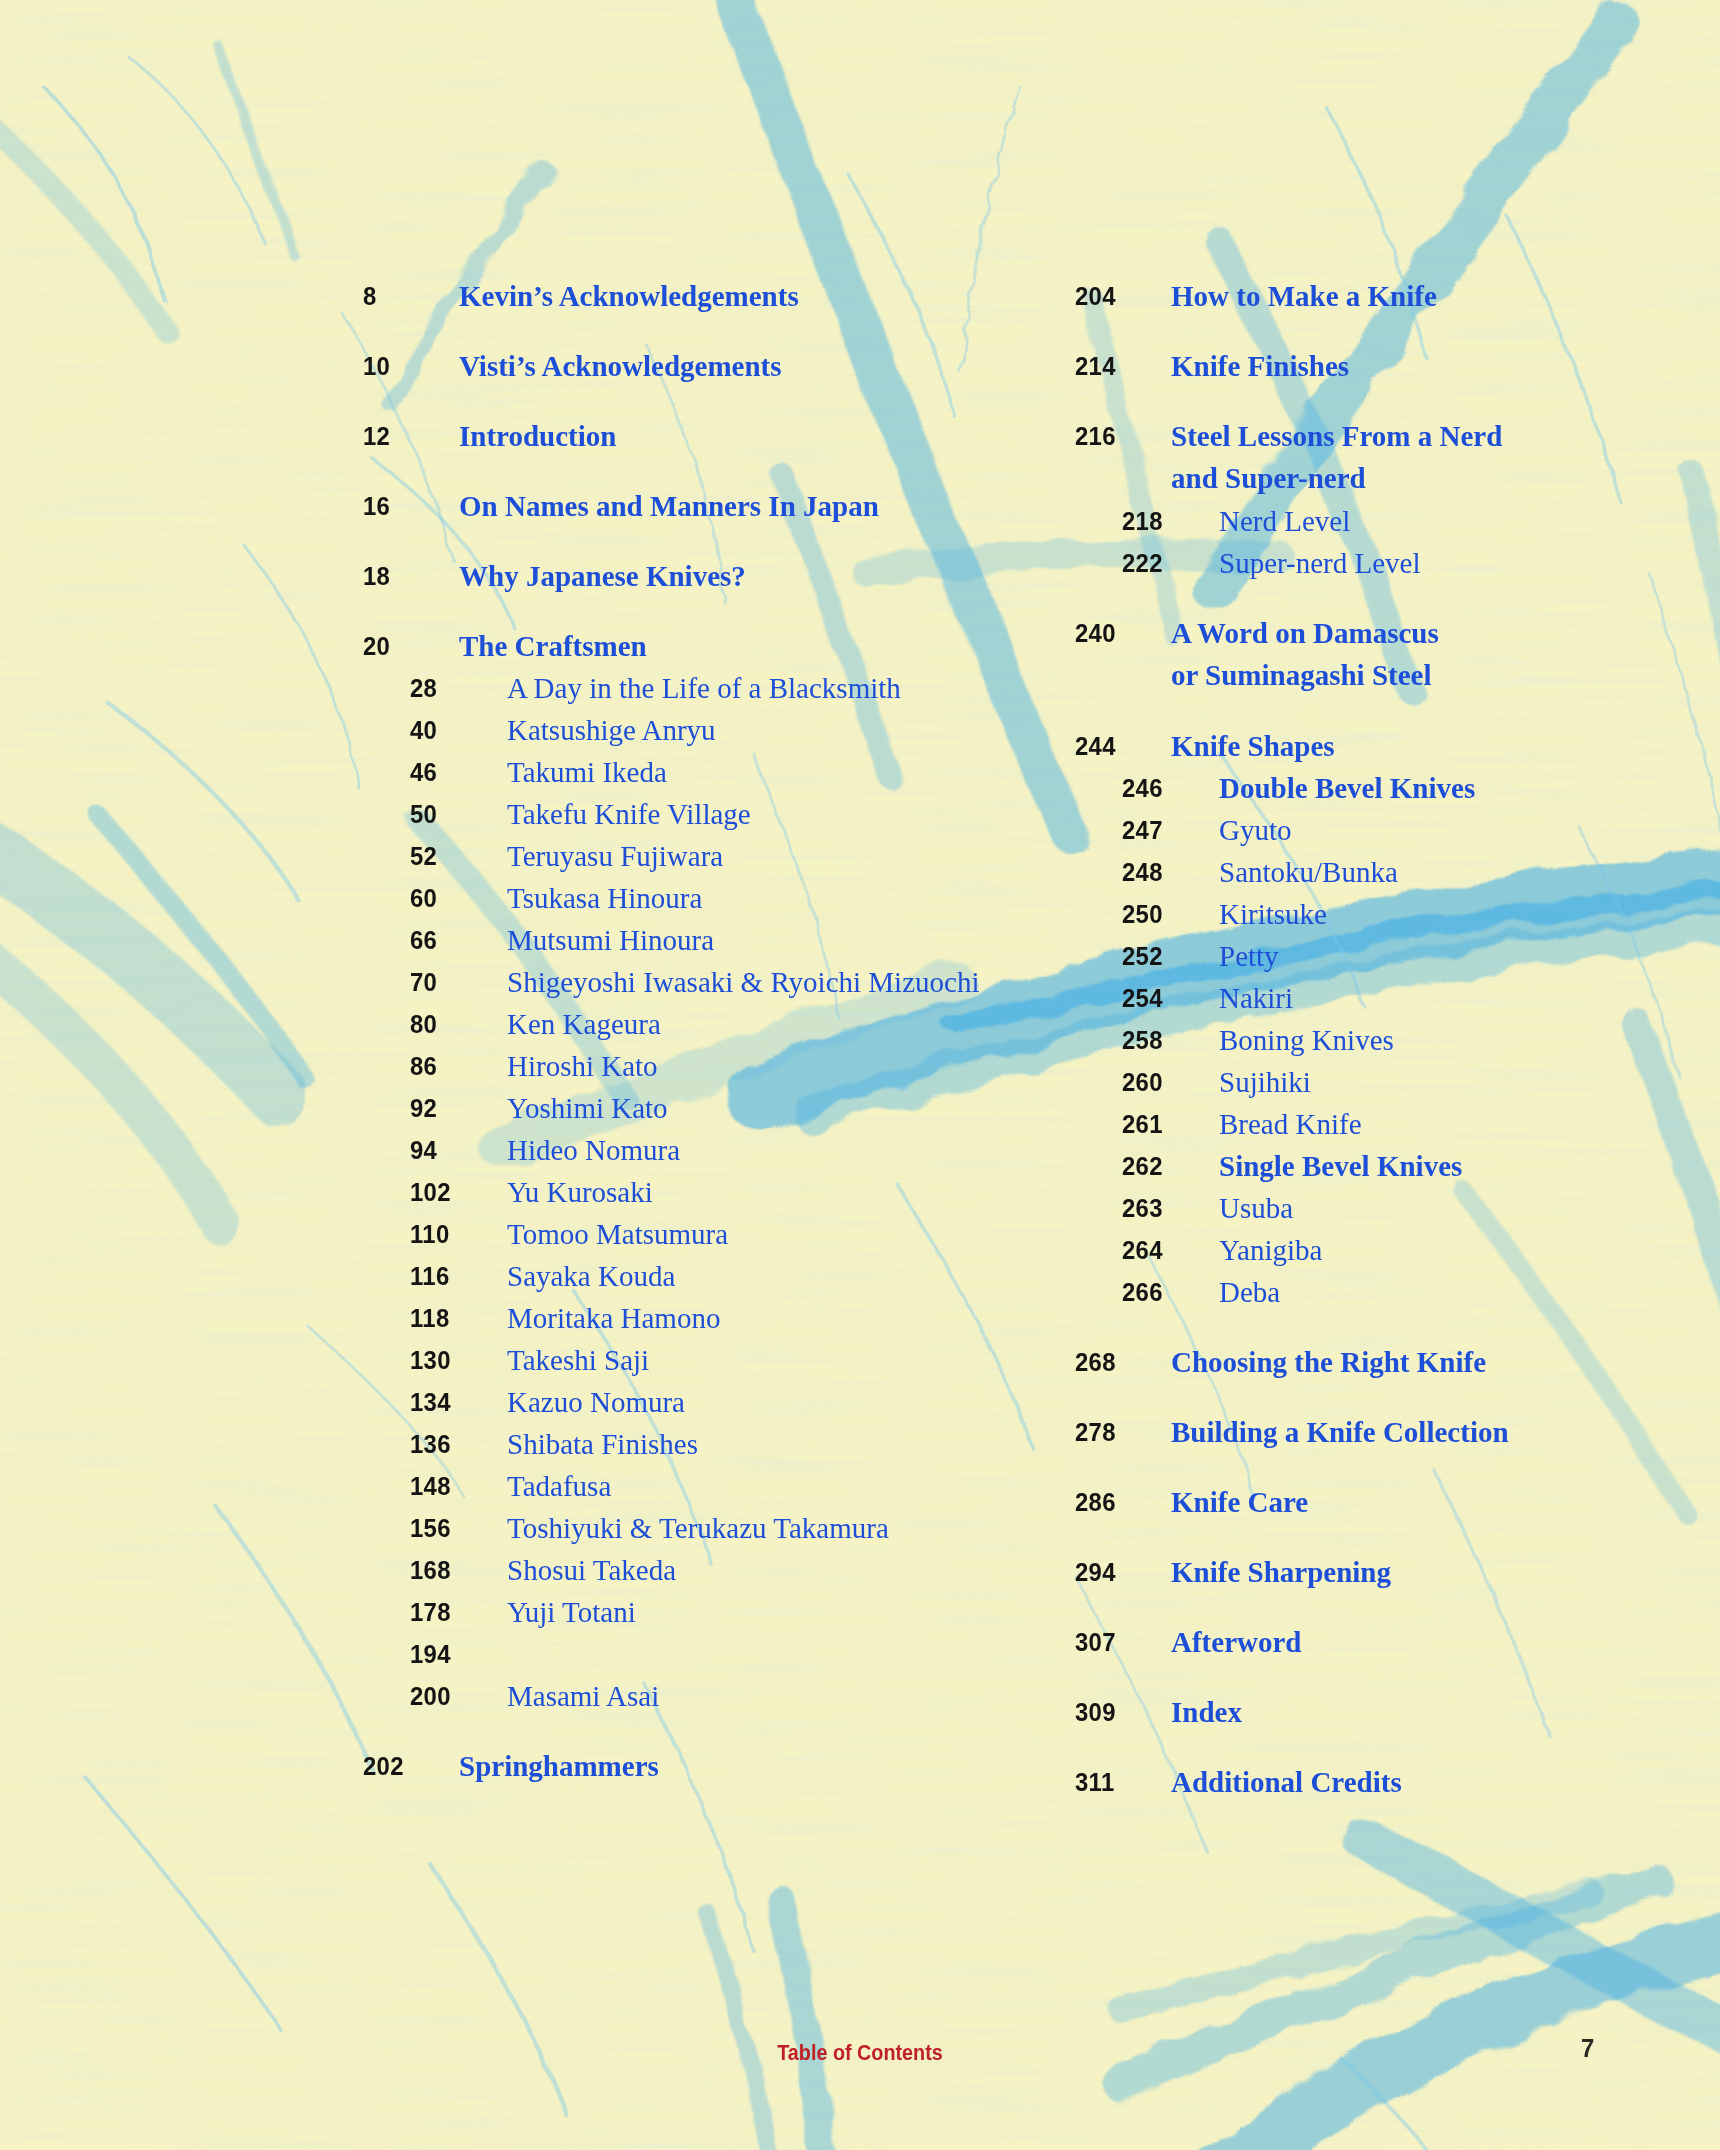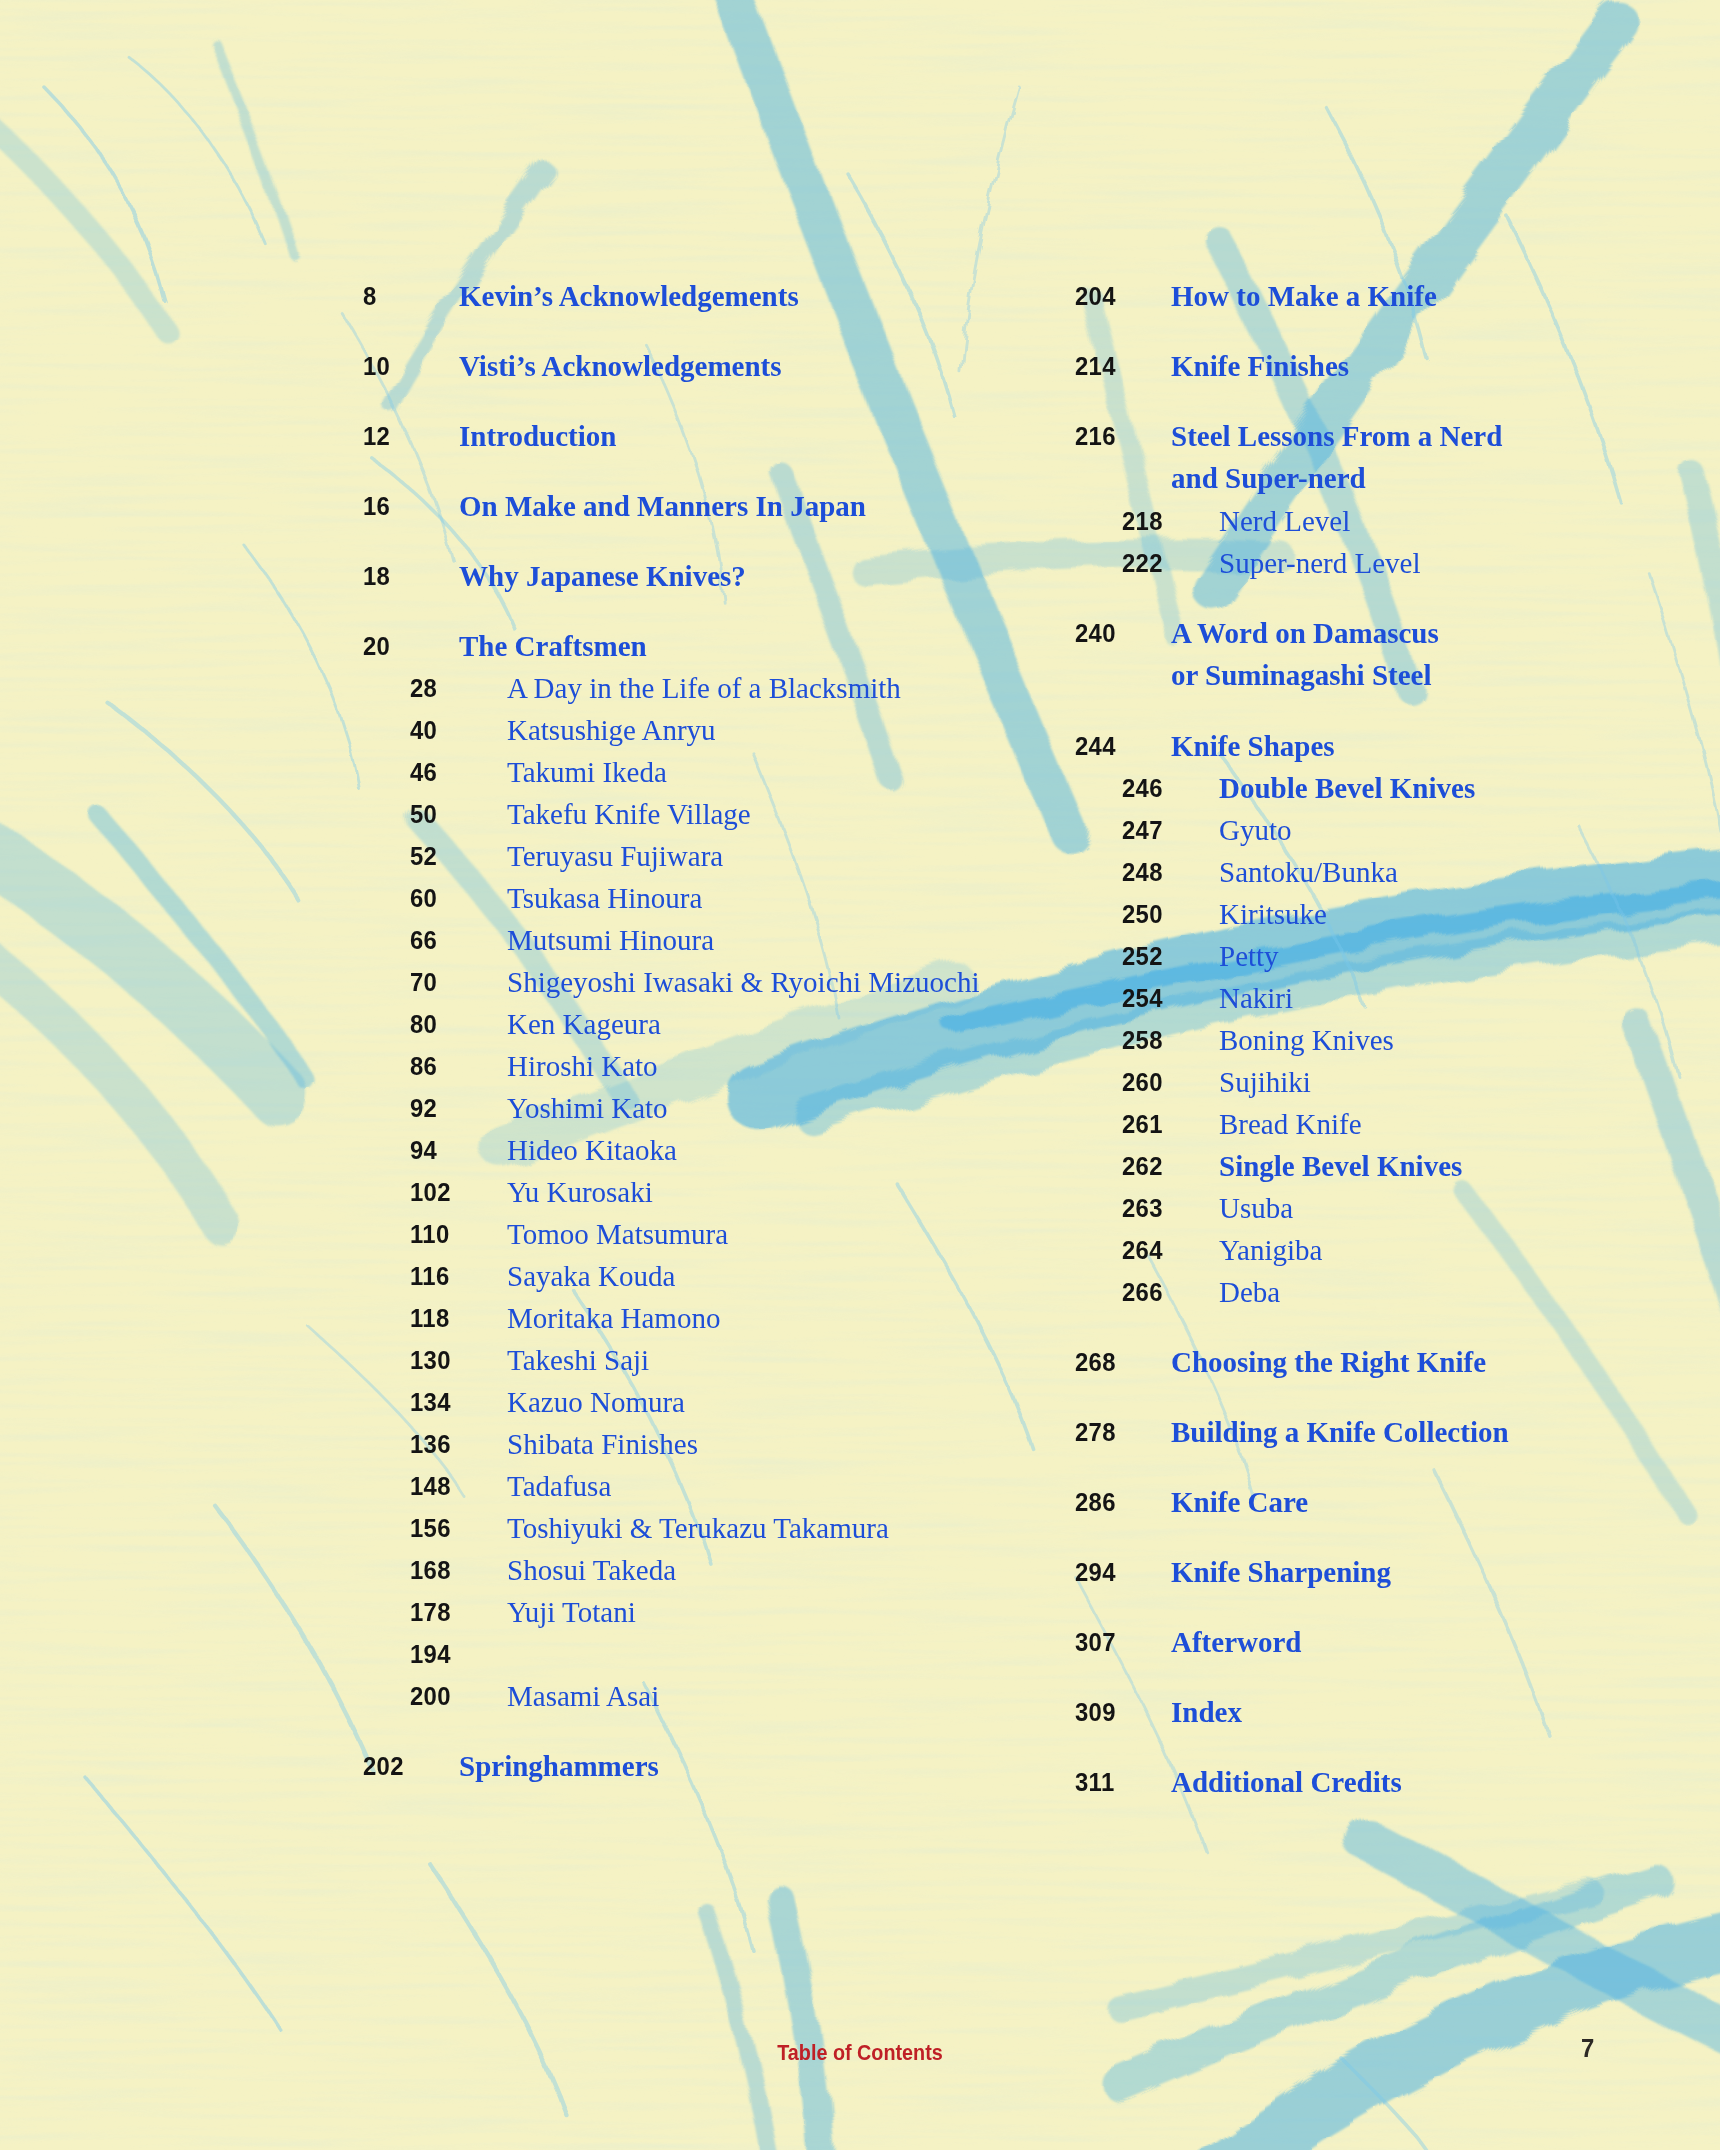--- a/index.html
+++ b/index.html
@@ -151,21 +151,21 @@
       <div class="row lvl0 gap bold">
         <span class="num">10</span>
         <span class="title">Visti’s Acknowledgements</span>
       </div>
       <div class="row lvl0 gap bold">
         <span class="num">12</span>
         <span class="title">Introduction</span>
       </div>
       <div class="row lvl0 gap bold">
         <span class="num">16</span>
-        <span class="title">On Make and Manners In Japan</span>
+        <span class="title">On Names and Manners In Japan</span>
       </div>
       <div class="row lvl0 gap bold">
         <span class="num">18</span>
         <span class="title">Why Japanese Knives?</span>
       </div>
       <div class="row lvl0 gap bold">
         <span class="num">20</span>
         <span class="title">The Craftsmen</span>
       </div>
       <div class="row lvl1">
@@ -207,21 +207,21 @@
       <div class="row lvl1">
         <span class="num">86</span>
         <span class="title">Hiroshi Kato</span>
       </div>
       <div class="row lvl1">
         <span class="num">92</span>
         <span class="title">Yoshimi Kato</span>
       </div>
       <div class="row lvl1">
         <span class="num">94</span>
-        <span class="title">Hideo Kitaoka</span>
+        <span class="title">Hideo Nomura</span>
       </div>
       <div class="row lvl1">
         <span class="num">102</span>
         <span class="title">Yu Kurosaki</span>
       </div>
       <div class="row lvl1">
         <span class="num">110</span>
         <span class="title">Tomoo Matsumura</span>
       </div>
       <div class="row lvl1">

